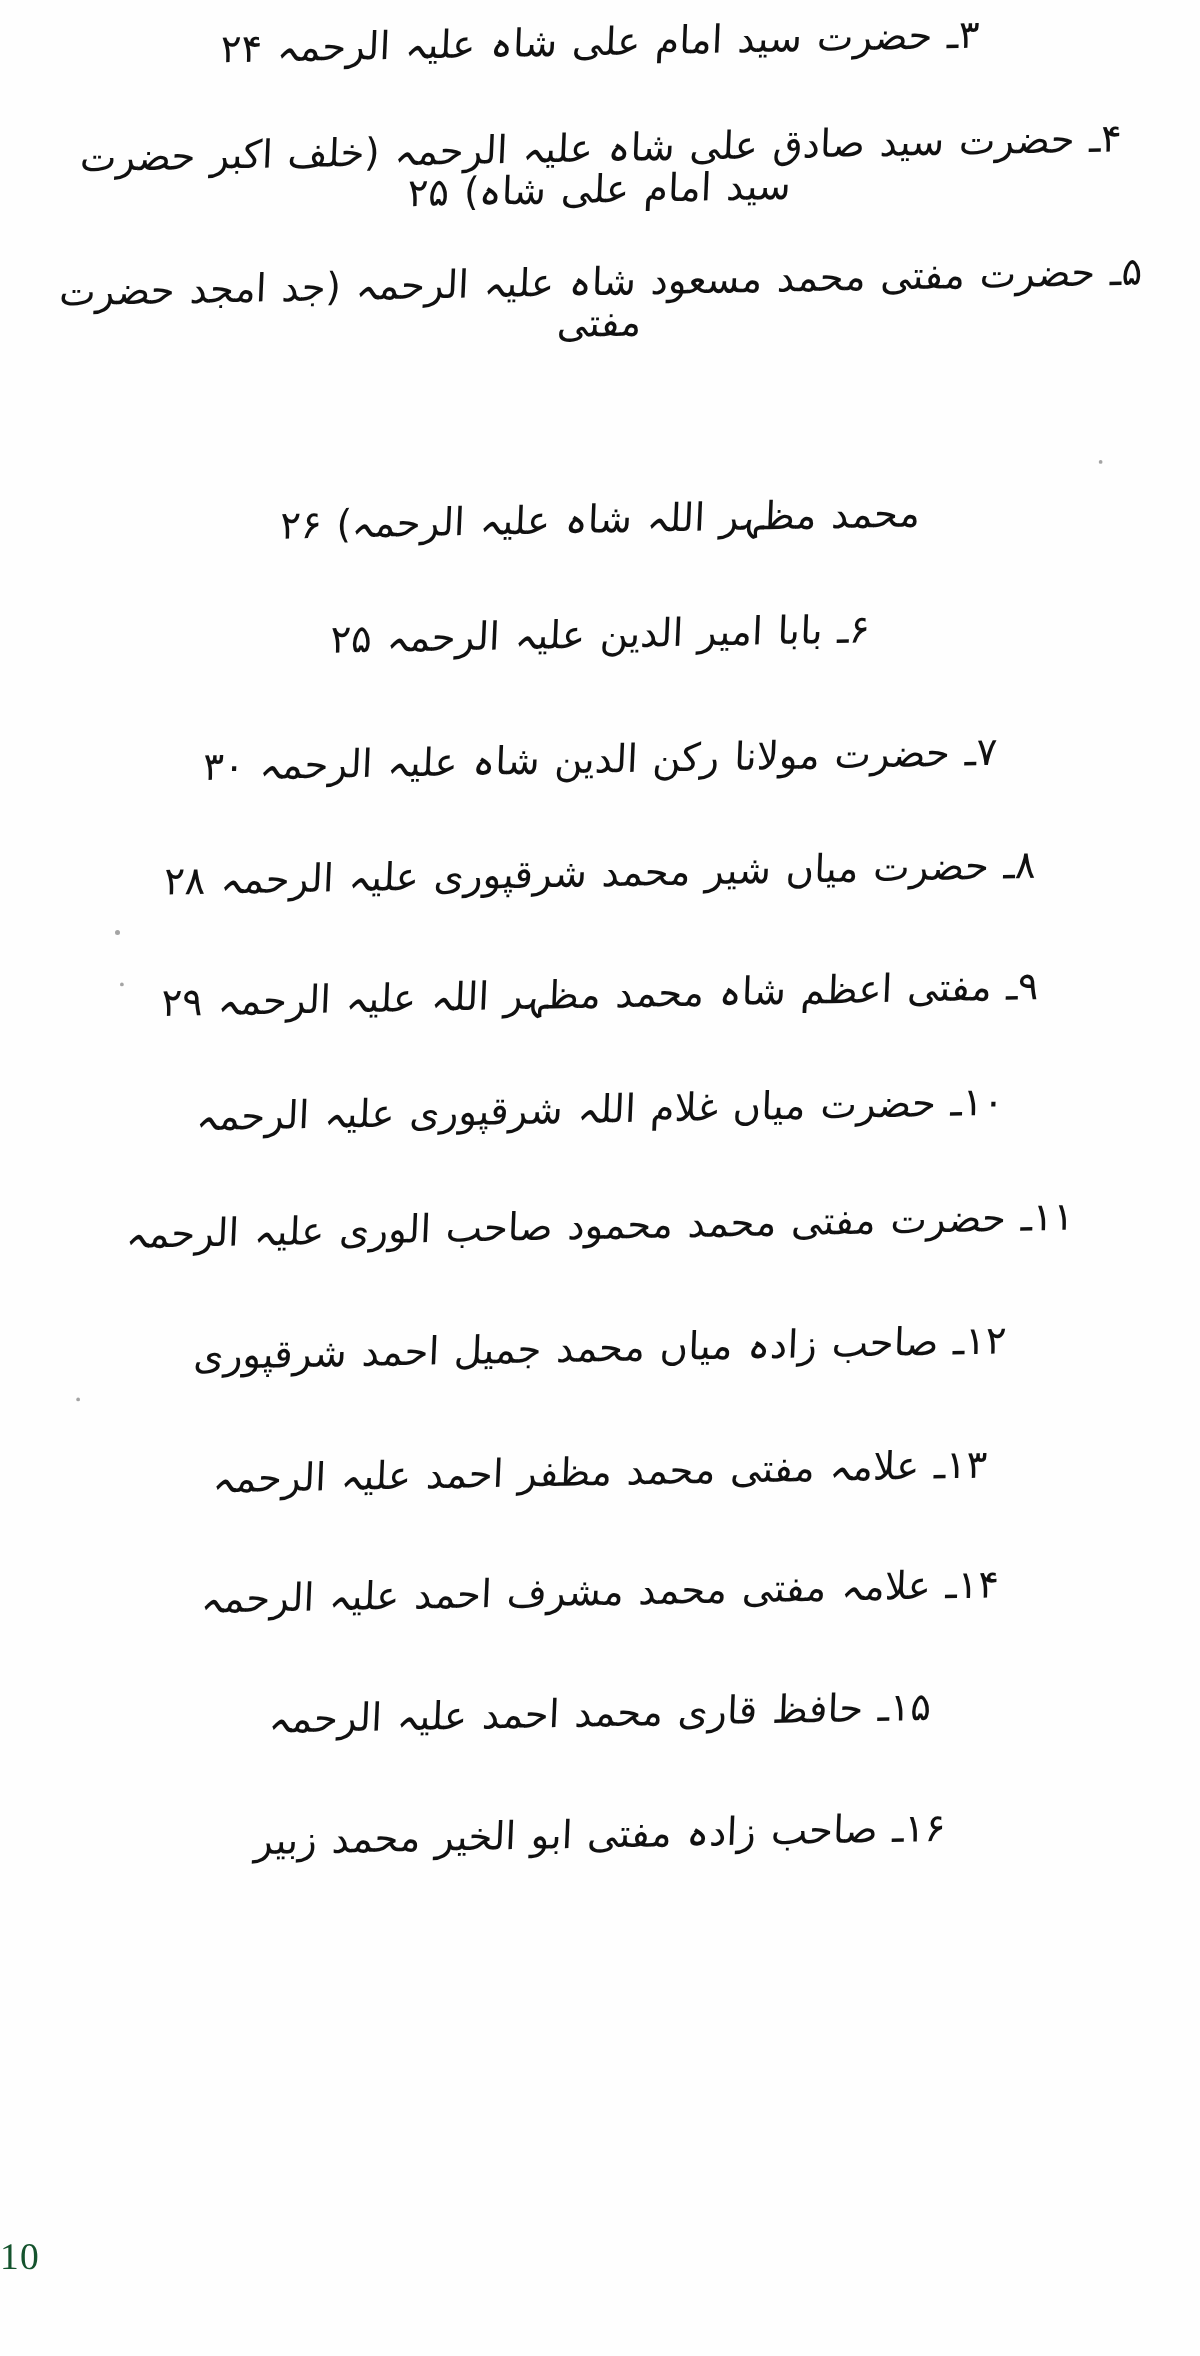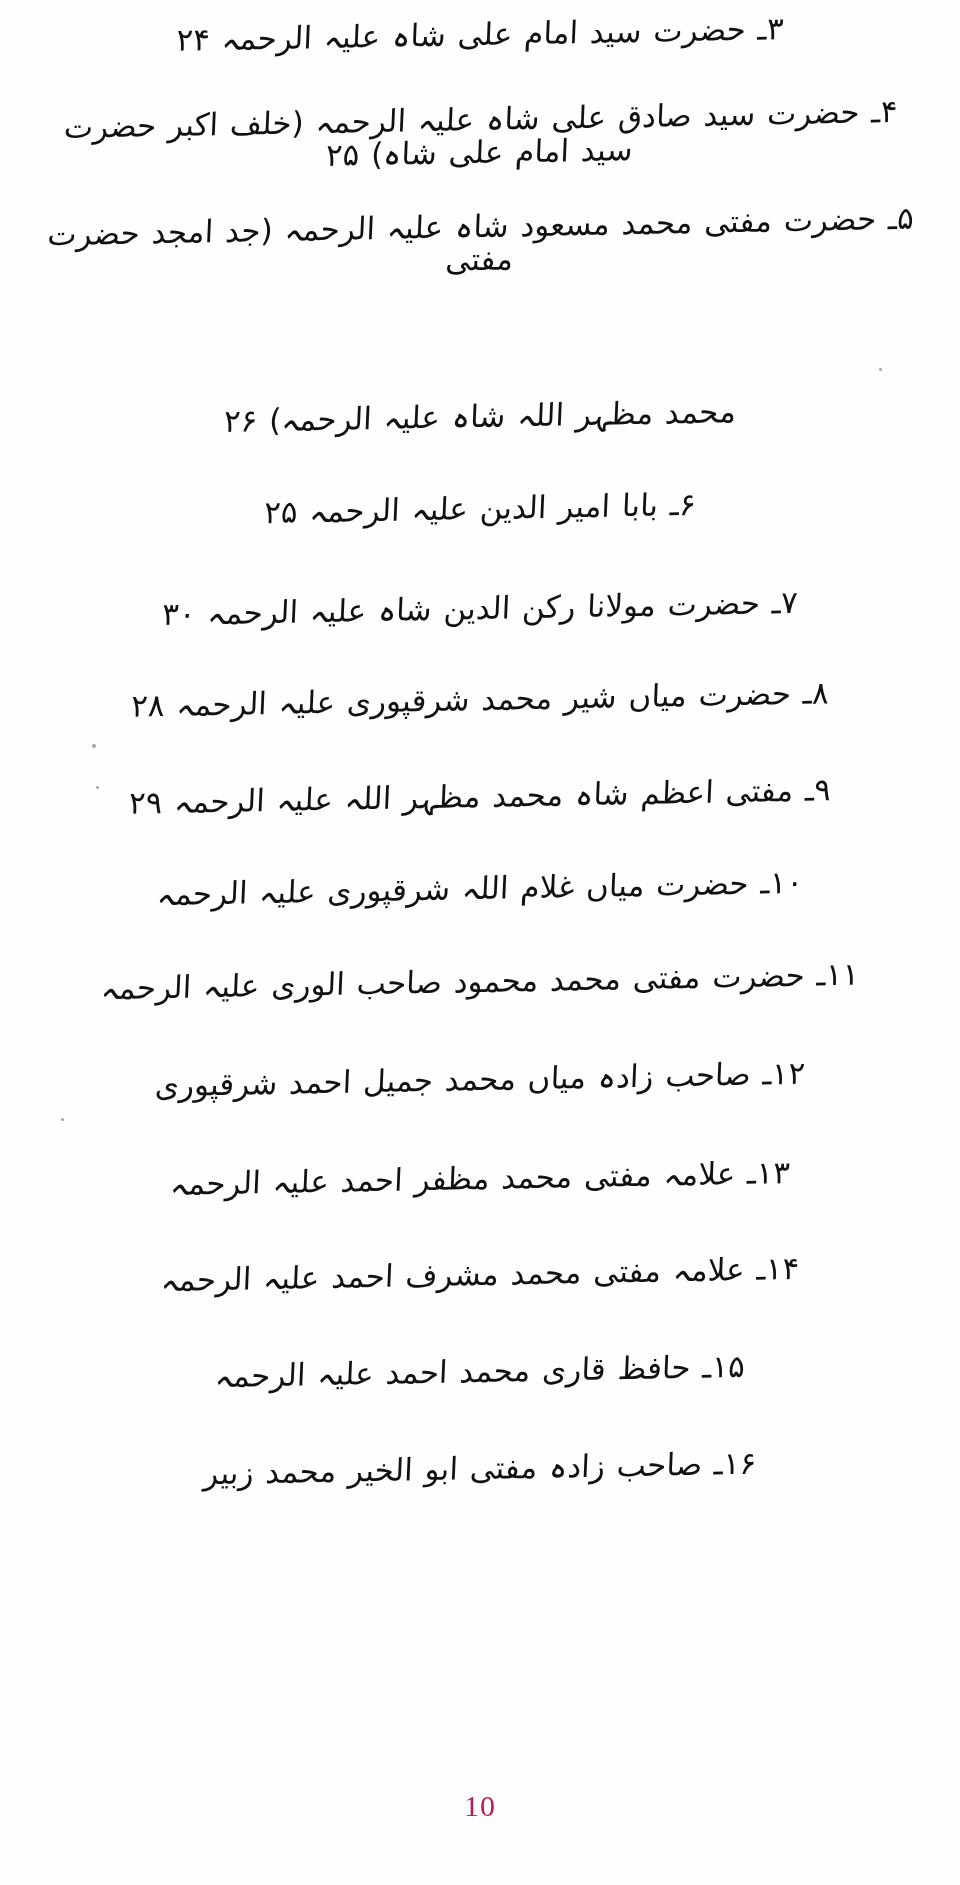--- a/index.html
+++ b/index.html
@@ -54,24 +54,24 @@
   .r10 { top: 965px; }
   .r11 { top: 1063px; }
   .r12 { top: 1162px; }
   .r13 { top: 1258px; }
   .r14 { top: 1355px; }
   .footer {
     position: absolute;
     bottom: 62px;
     left: 0;
     right: 0;
-    text-align: center;
+    text-align: left;
     font-family: "Liberation Serif", serif;
     font-size: 30px;
-    color: #be185d;
+    color: #14532d;
     letter-spacing: 1px;
   }
 </style>
 </head>
 <body>
 
 <div class="page">
 
   <div class="speck" style="top:744px; left:92px; width:4px; height:4px;"></div>
   <div class="speck" style="top:786px; left:96px; width:3px; height:3px;"></div>

